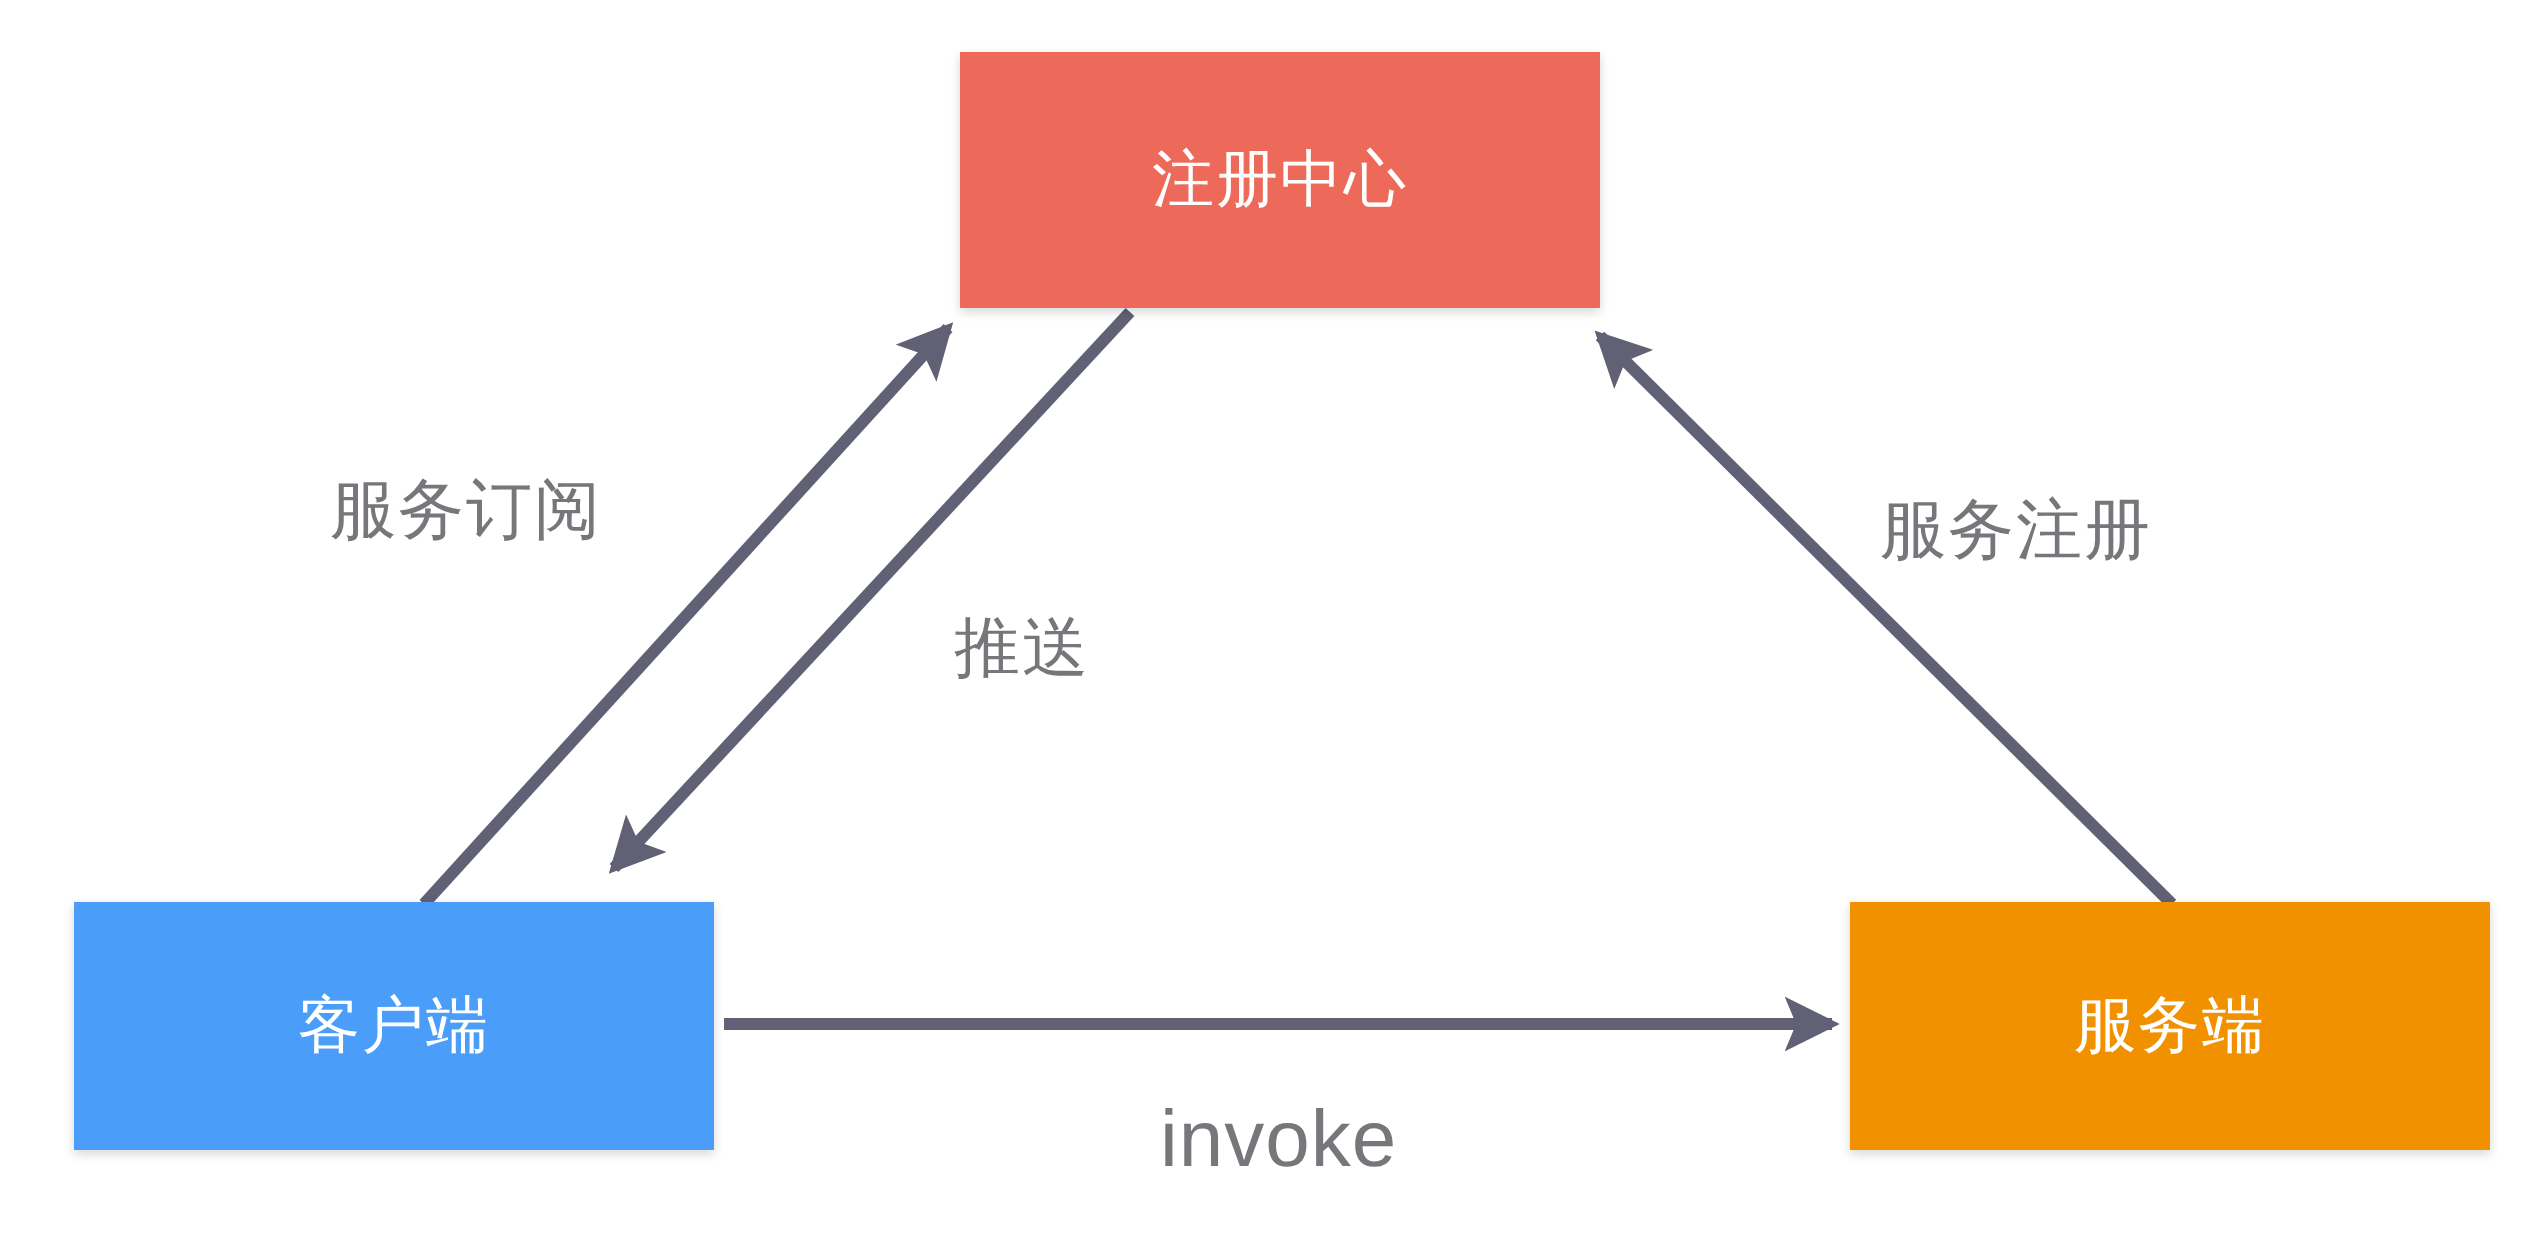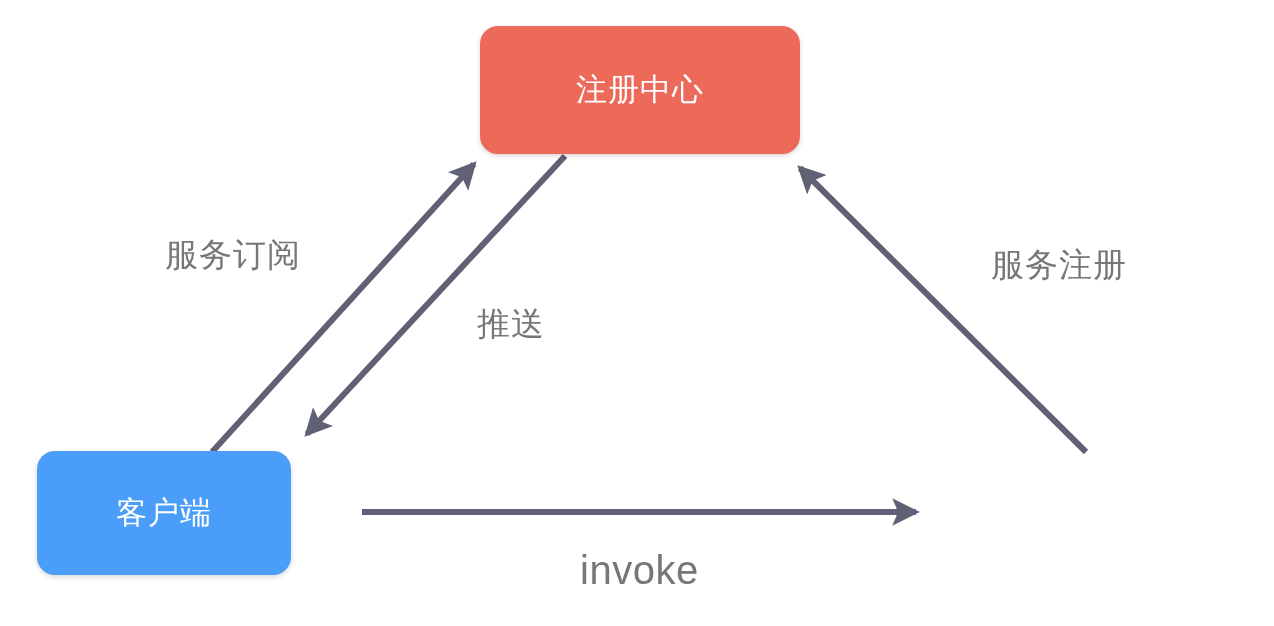--- a/index.html
+++ b/index.html
@@ -23,58 +23,58 @@
     top: 0;
     width: 1274px;
     height: 626px;
     pointer-events: none;
   }
   .node {
     position: absolute;
     display: flex;
     align-items: center;
     justify-content: center;
-    border-radius: 18px;
+    border-radius: 0;
     box-shadow: 0 2px 5px rgba(0,0,0,0.16);
     color: #ffffff;
     font-size: 31px;
     letter-spacing: 1px;
     font-weight: 400;
     box-sizing: border-box;
     z-index: 3;
   }
   #node-registry {
     left: 480px;
     top: 26px;
     width: 320px;
     height: 128px;
   }
   #node-client {
     left: 37px;
     top: 451px;
-    width: 254px;
+    width: 320px;
     height: 124px;
   }
   #node-server {
     left: 925px;
     top: 451px;
     width: 320px;
     height: 124px;
   }
   .edge-label {
     position: absolute;
     color: #77777b;
     font-size: 33px;
     white-space: nowrap;
     z-index: 4;
     letter-spacing: 1px;
   }
   #label-subscribe { left: 165px; top: 233px; }
   #label-push      { left: 477px; top: 302px; }
-  #label-register  { left: 991px; top: 243px; text-align: right; }
+  #label-register  { left: 940px; top: 243px; text-align: right; }
   #label-invoke    { left: 580px; top: 548px; font-size: 40px; letter-spacing: 0.5px; }
 </style>
 </head>
 <body>
 
 <div id="canvas">
 
   <svg id="arrow-layer" viewBox="0 0 1274 626" width="1274" height="626" xmlns="http://www.w3.org/2000/svg">
     <defs>
       <marker id="head-subscribe" viewBox="0 0 10 10" refX="8.6" refY="5" markerWidth="4.6" markerHeight="4.6" orient="auto-start-reverse">
@@ -101,20 +101,23 @@
   </svg>
 
   <div class="node" id="node-registry" style="background:#ed6a5a;">
     <span>注册中心</span>
   </div>
 
   <div class="node" id="node-client" style="background:#4a9df8;">
     <span>客户端</span>
   </div>
 
+  <div class="node" id="node-server" style="background:#f29100;">
+    <span>服务端</span>
+  </div>
 
   <div class="edge-label" id="label-subscribe">服务订阅</div>
 
   <div class="edge-label" id="label-push">推送</div>
 
   <div class="edge-label" id="label-register">服务注册</div>
 
   <div class="edge-label" id="label-invoke">invoke</div>
 
 </div>

